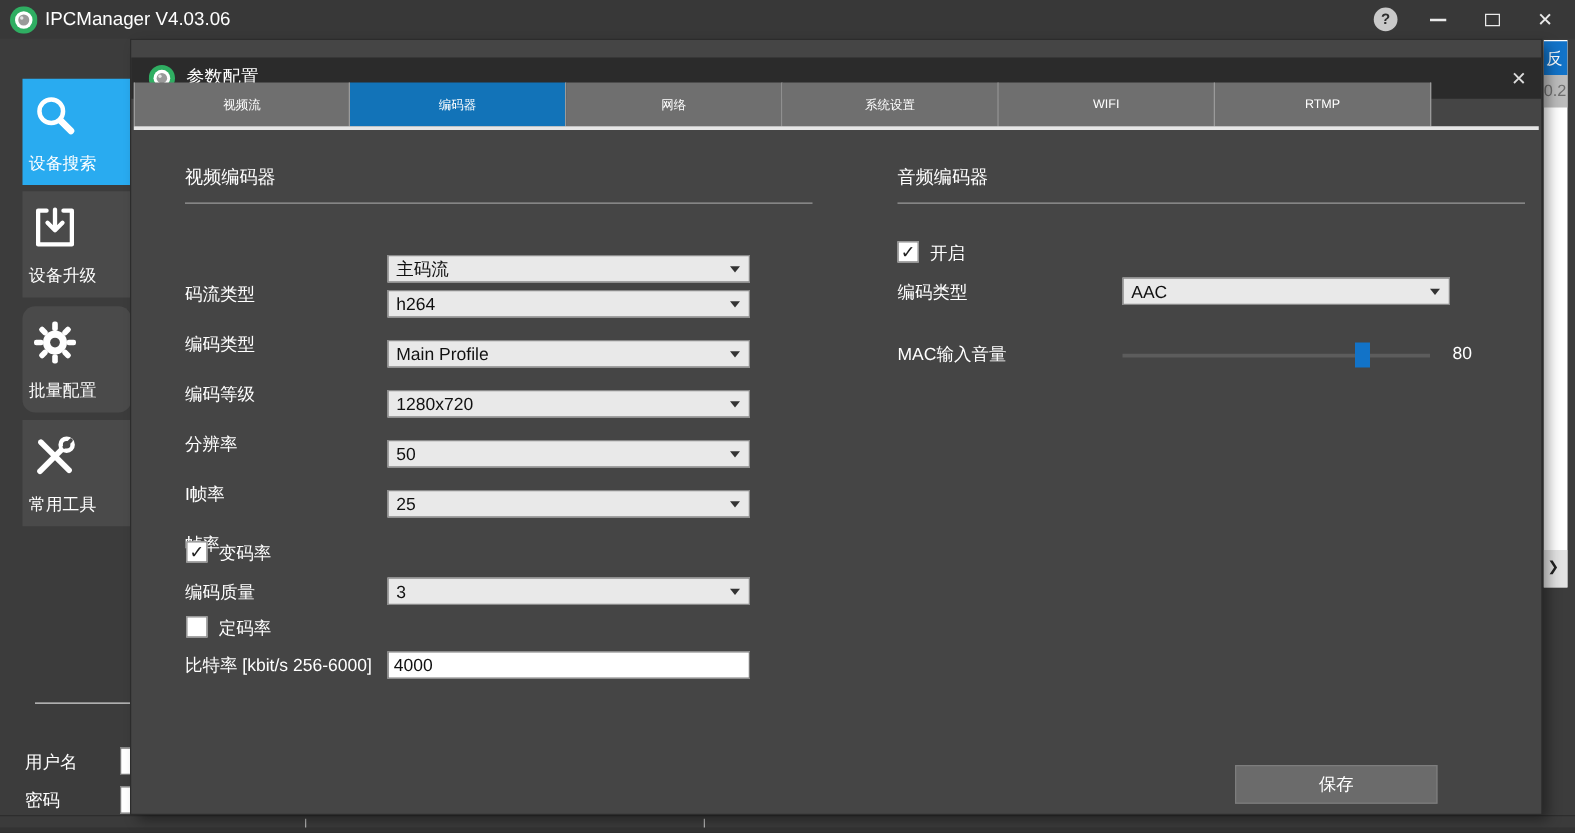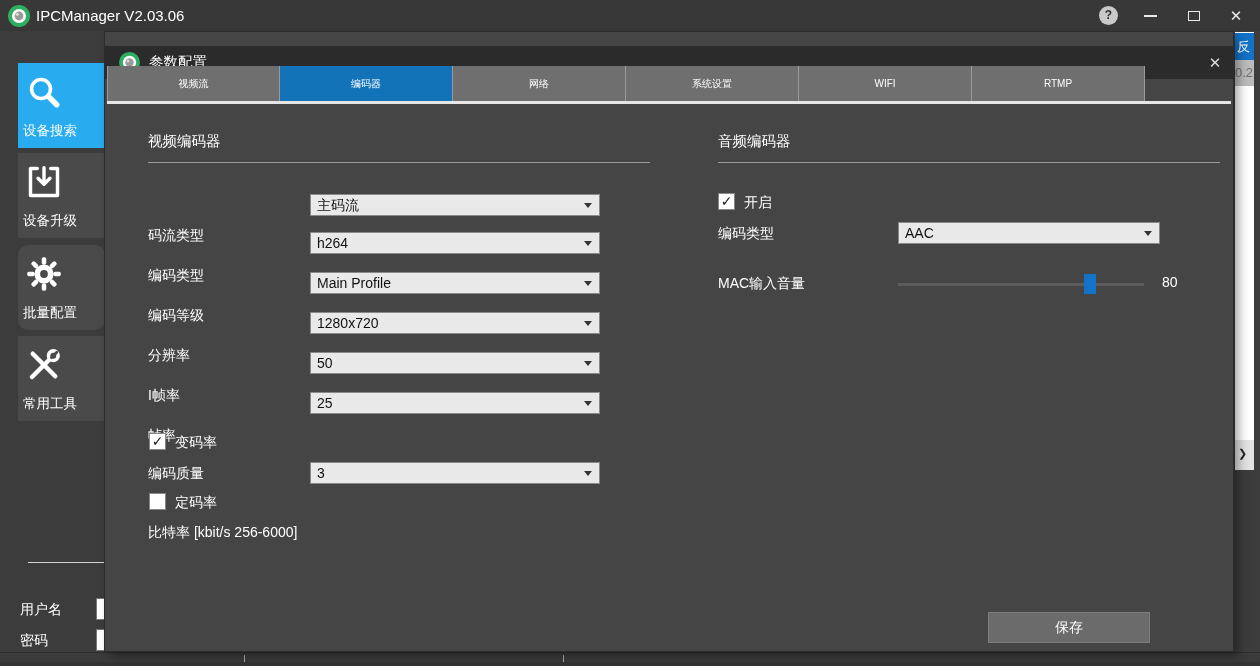--- a/index.html
+++ b/index.html
@@ -103,21 +103,21 @@
 
 <div id="window">
 
   <div class="titlebar">
     <svg class="logo" viewBox="0 0 22 22">
       <circle cx="11" cy="11" r="11" fill="#2fae62"></circle>
       <circle cx="11" cy="11" r="7" fill="#ffffff"></circle>
       <circle cx="11" cy="11" r="4.4" fill="#9a9a9a"></circle>
       <circle cx="9.4" cy="9.4" r="1.4" fill="#e3e3e3"></circle>
     </svg>
-    <span class="app-title">IPCManager V2.03.06</span>
+    <span class="app-title">IPCManager V4.03.06</span>
     <span class="help-btn">?</span>
     <span class="win-btn btn-min">
         <span class="min-glyph"></span>
       </span>
     <span class="win-btn btn-max">
         <span class="max-glyph"></span>
       </span>
     <span class="win-btn btn-close-main">✕</span>
   </div>
 
@@ -205,21 +205,21 @@
       <div class="tab">系统设置</div>
       <div class="tab">WIFI</div>
       <div class="tab">RTMP</div>
     </div>
     <div class="tab-underline"></div>
 
     <span class="section-title v-title">视频编码器</span>
     <div class="section-rule v-rule"></div>
 
     <span class="f-label" style="left:43px; top:195px;">码流类型</span>
-    <div class="combo v-combo" style="top:162px;">
+    <div class="combo v-combo" style="top:172px;">
       <span class="combo-text">主码流</span>
       <span class="combo-arrow"></span>
     </div>
 
     <span class="f-label" style="left:43px; top:235px;">编码类型</span>
     <div class="combo v-combo" style="top:200px;">
       <span class="combo-text">h264</span>
       <span class="combo-arrow"></span>
     </div>
 
@@ -253,20 +253,21 @@
     <span class="f-label" style="left:43px; top:433px;">编码质量</span>
     <div class="combo v-combo" style="top:430px;">
       <span class="combo-text">3</span>
       <span class="combo-arrow"></span>
     </div>
 
     <div class="checkbox" style="left:44px; top:461px;"></div>
     <span class="f-label" style="left:70px; top:462px;">定码率</span>
 
     <span class="f-label" style="left:43px; top:492px;">比特率 [kbit/s 256-6000]</span>
+    <input class="text-input" value="4000" style="">
 
     <span class="section-title a-title">音频编码器</span>
     <div class="section-rule a-rule"></div>
 
     <div class="checkbox" style="left:613px; top:161px;">✓</div>
     <span class="f-label" style="left:639px; top:162px;">开启</span>
 
     <span class="f-label" style="left:613px; top:193px;">编码类型</span>
     <div class="combo a-combo" style="top:190px;">
       <span class="combo-text">AAC</span>

